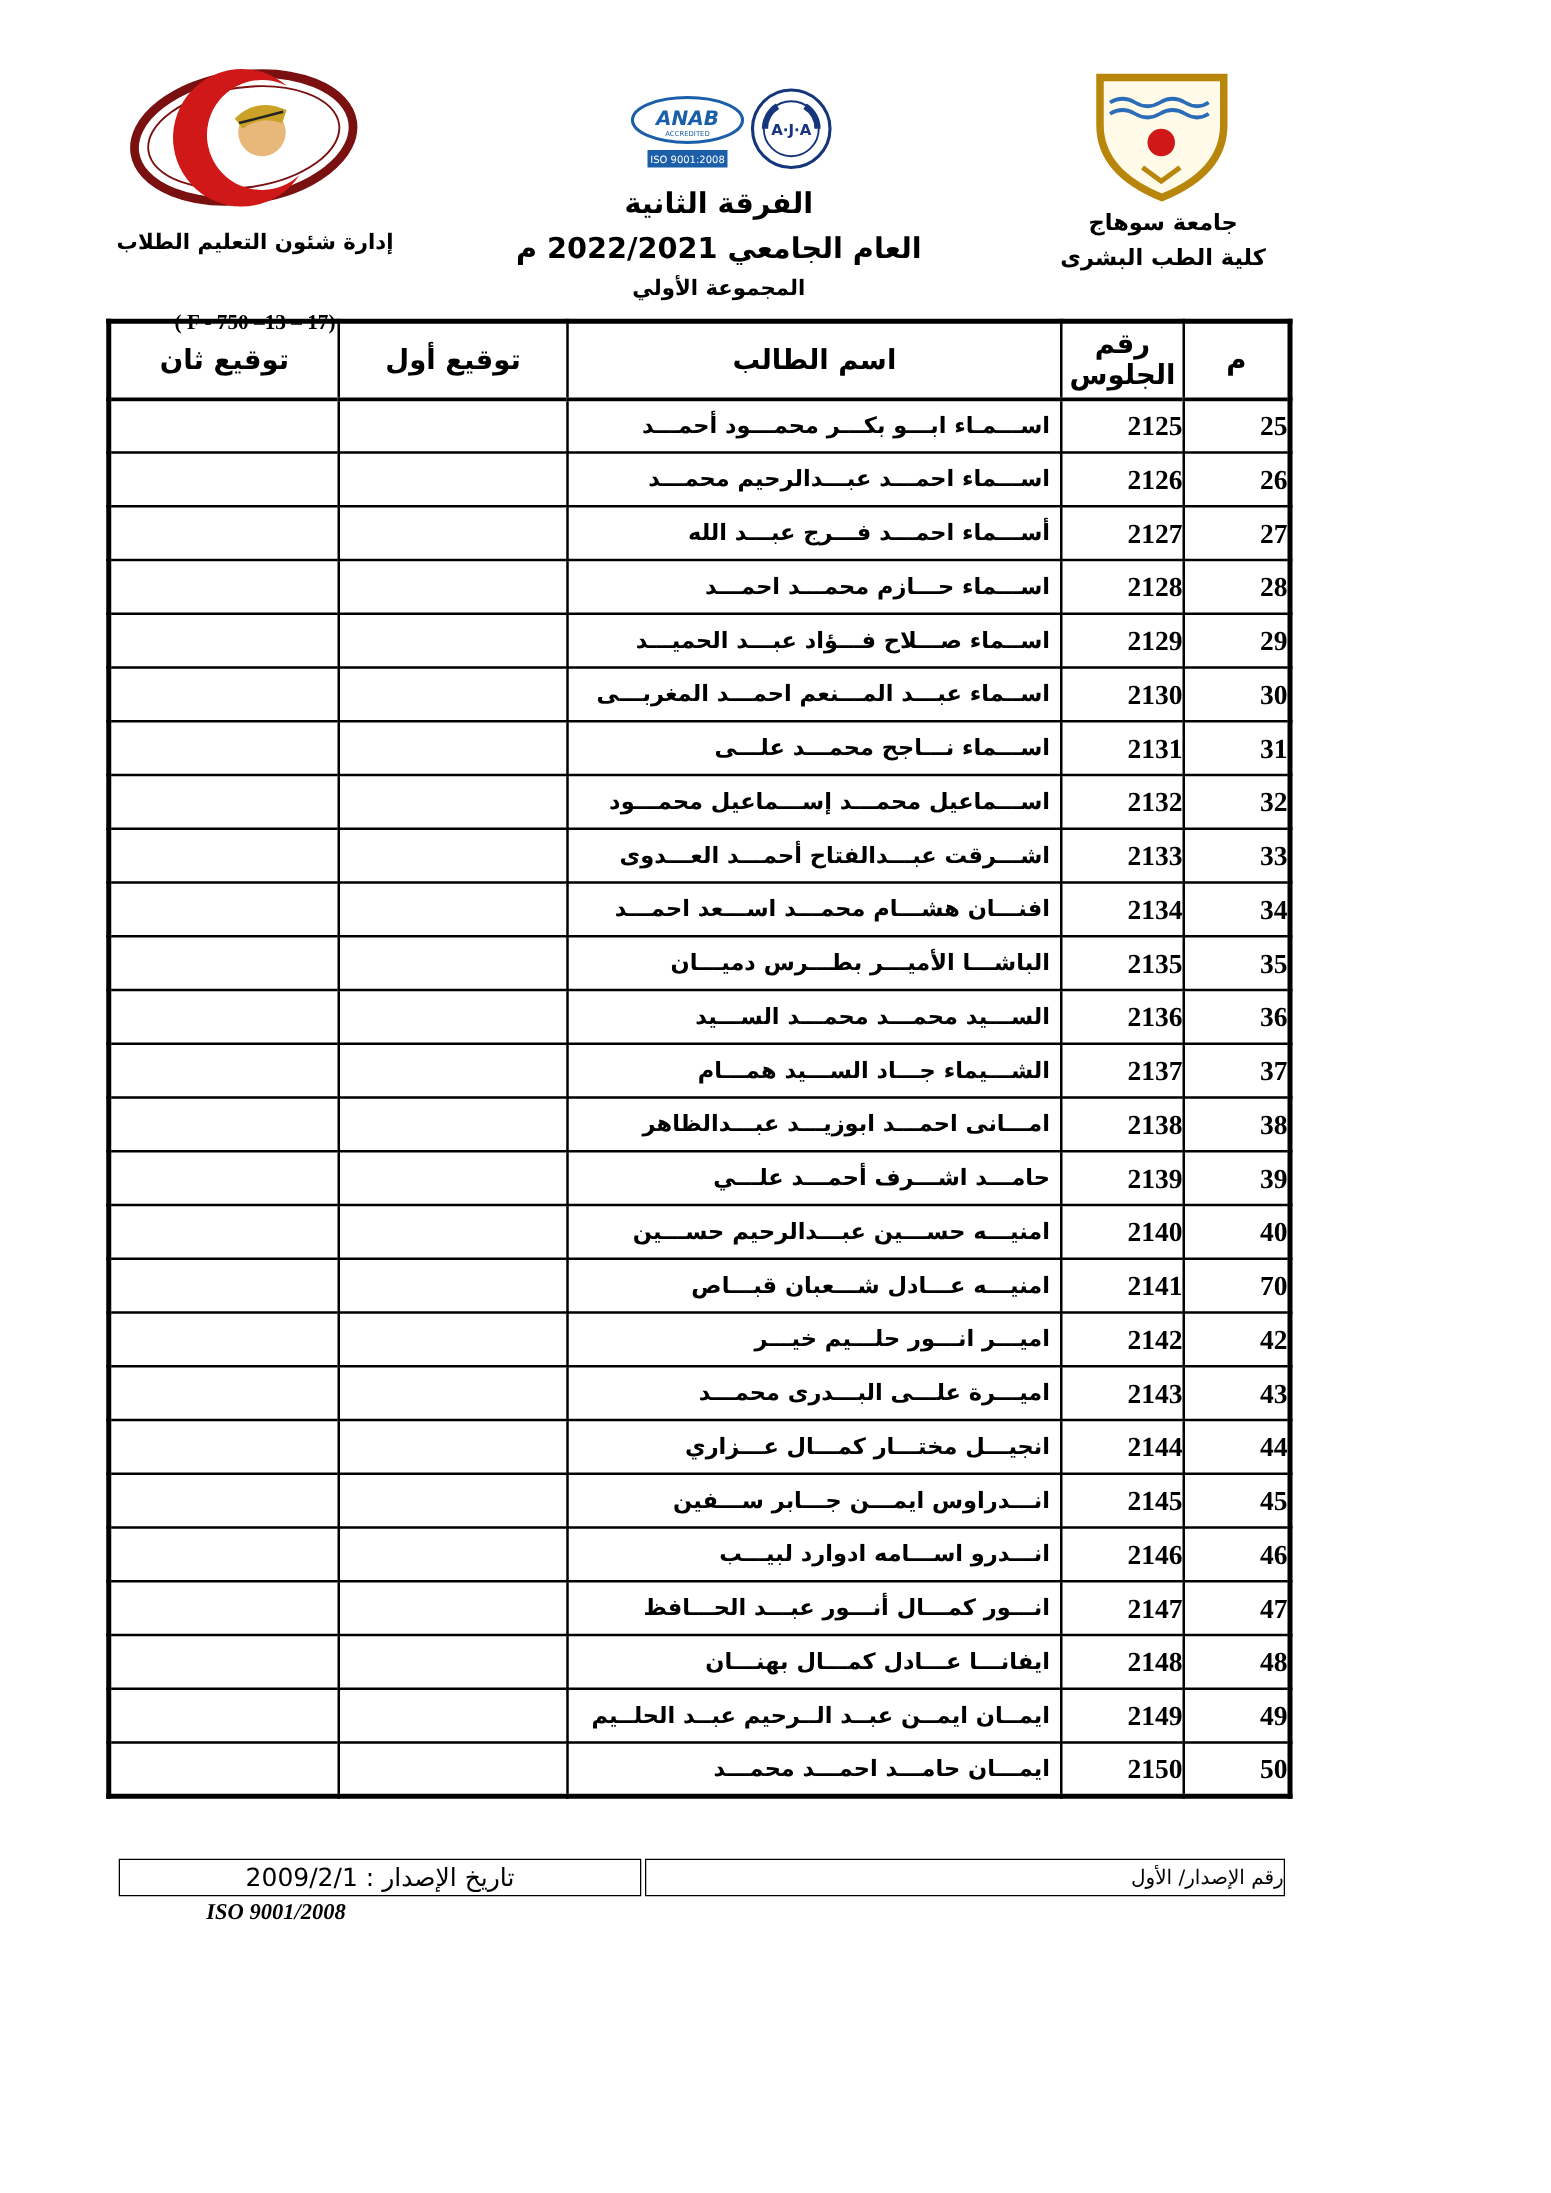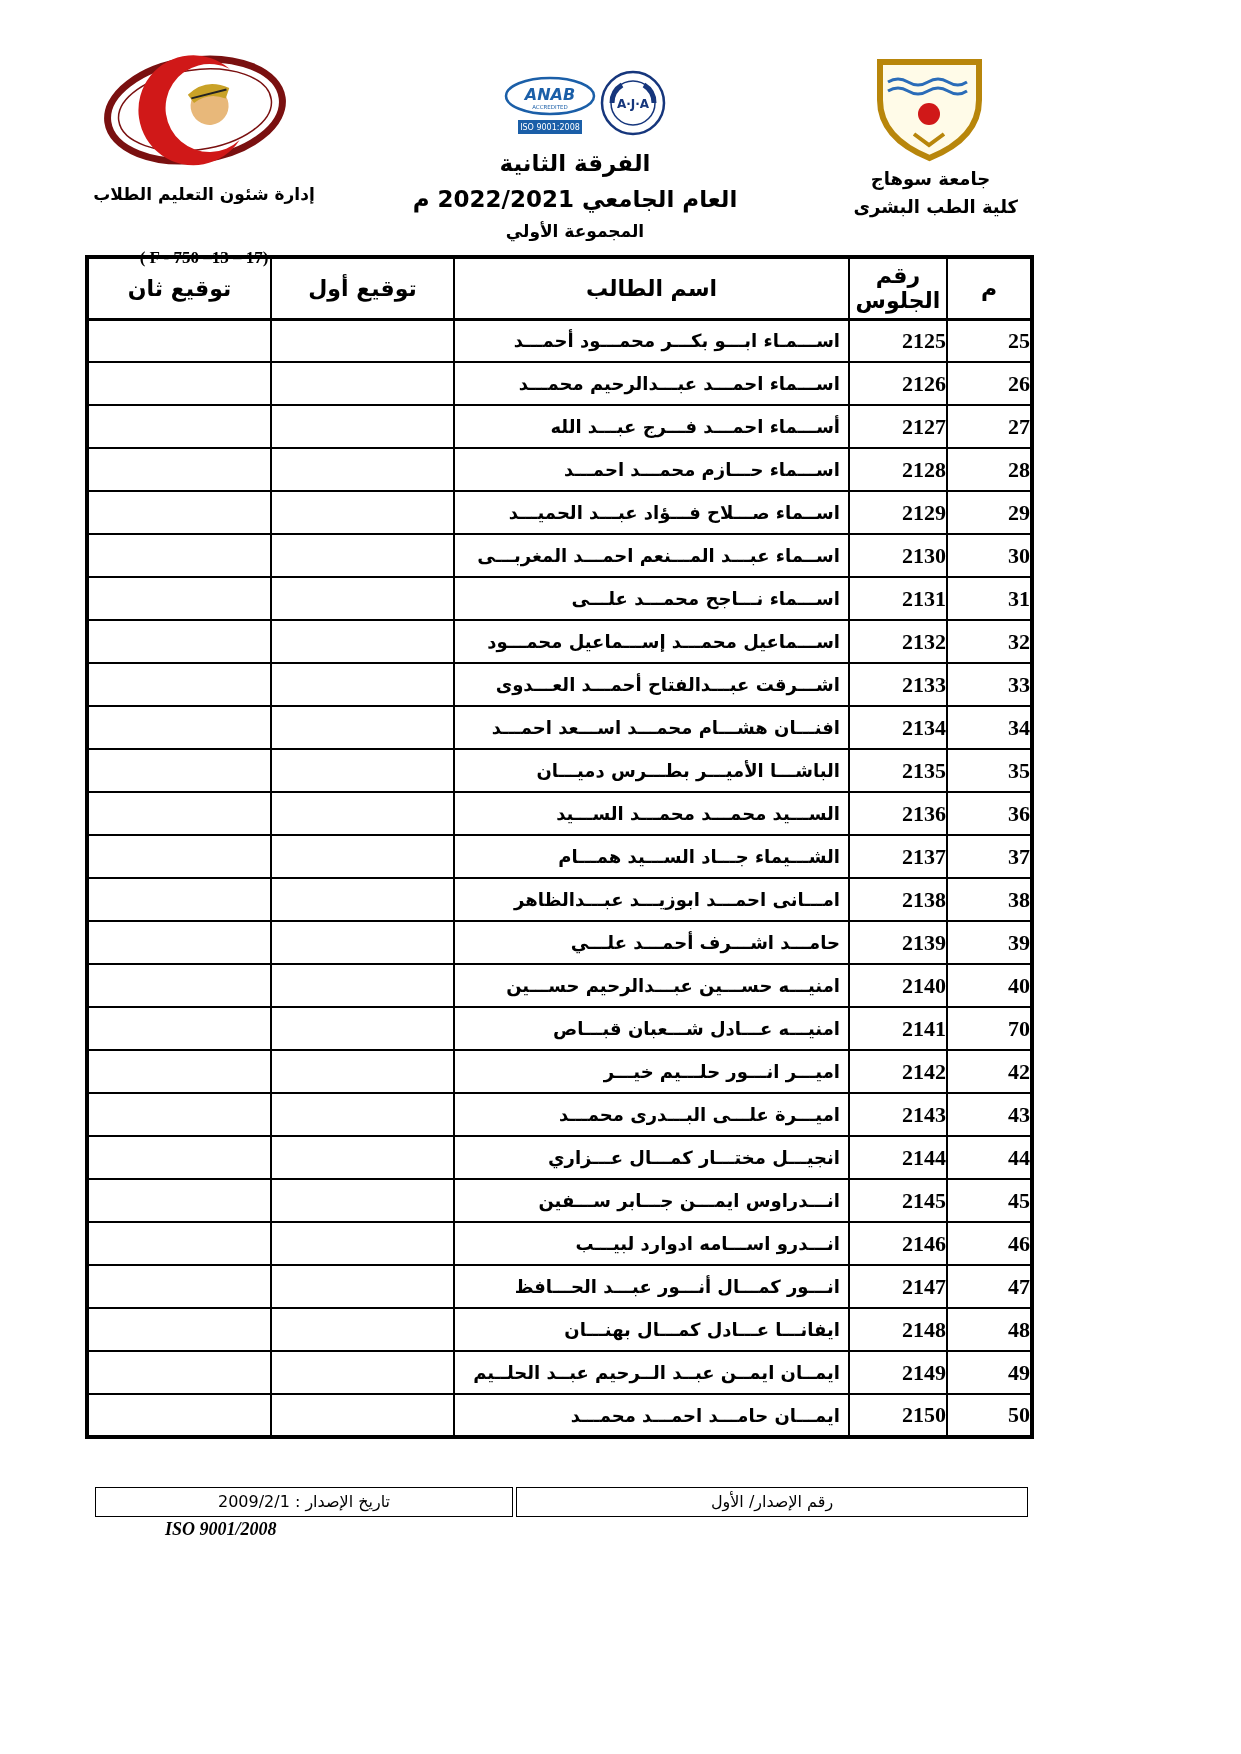--- a/index.html
+++ b/index.html
@@ -20,21 +20,21 @@
                 font-family:"Liberation Serif", serif; direction:ltr;margin-top:32px; }
 
   .anab-logo { left:503px; top:76px; }
   .aja-logo  { left:600px; top:70px; }
   .title-grade { left:425px; top:150px; width:300px; text-align:center; font-weight:bold; font-size:23px; }
   .title-year  { left:395px; top:186px; width:360px; text-align:center; font-weight:bold; font-size:23px; }
   .title-group { left:425px; top:221px; width:300px; text-align:center; font-weight:bold; font-size:17px; }
 
   .shield-logo { left:872px; top:56px; width:115px; height:108px; }
   .uni-name    { left:858px; top:168px; width:145px; text-align:center; font-weight:bold; font-size:18px; }
-  .faculty-name{ left:843px; top:196px; width:175px; text-align:right; font-weight:bold; font-size:18px; }
+  .faculty-name{ left:843px; top:196px; width:175px; text-align:center; font-weight:bold; font-size:18px; }
 
   
   .students-table {
     position:absolute; left:85px; top:255px; width:945px;
     border-collapse:collapse; table-layout:fixed; direction:rtl;
     border:4px solid #000;
   }
   .students-table th, .students-table td {
     border:2px solid #000; vertical-align:middle; overflow:hidden;
   }
@@ -51,25 +51,25 @@
   .c-name {
     font-weight:bold; font-size:18px; text-align:right; padding:0 8px;
     white-space:nowrap;
     margin-left:31px;
   }
   .c-sig { background:#fff; }
 
   
   .footer-issue {
     position:absolute; left:516px; top:1487px; width:512px; height:30px;
-    border:1px solid #000; text-align:center; font-size:16px; line-height:28px;
+    border:1px solid #000; text-align:right; font-size:16px; line-height:28px;
   }
   .footer-date {
     position:absolute; left:95px; top:1487px; width:418px; height:30px;
-    border:1px solid #000; text-align:center; font-size:16px; line-height:28px;
+    border:1px solid #000; text-align:center; font-size:20px; line-height:28px;
   }
   .footer-iso {
     position:absolute; left:165px; top:1519px; width:200px; text-align:left;
     font-family:"Liberation Serif", serif; font-style:italic; font-weight:bold;
     font-size:18px; direction:ltr;
   }
 </style>
 </head>
 <body>
 

